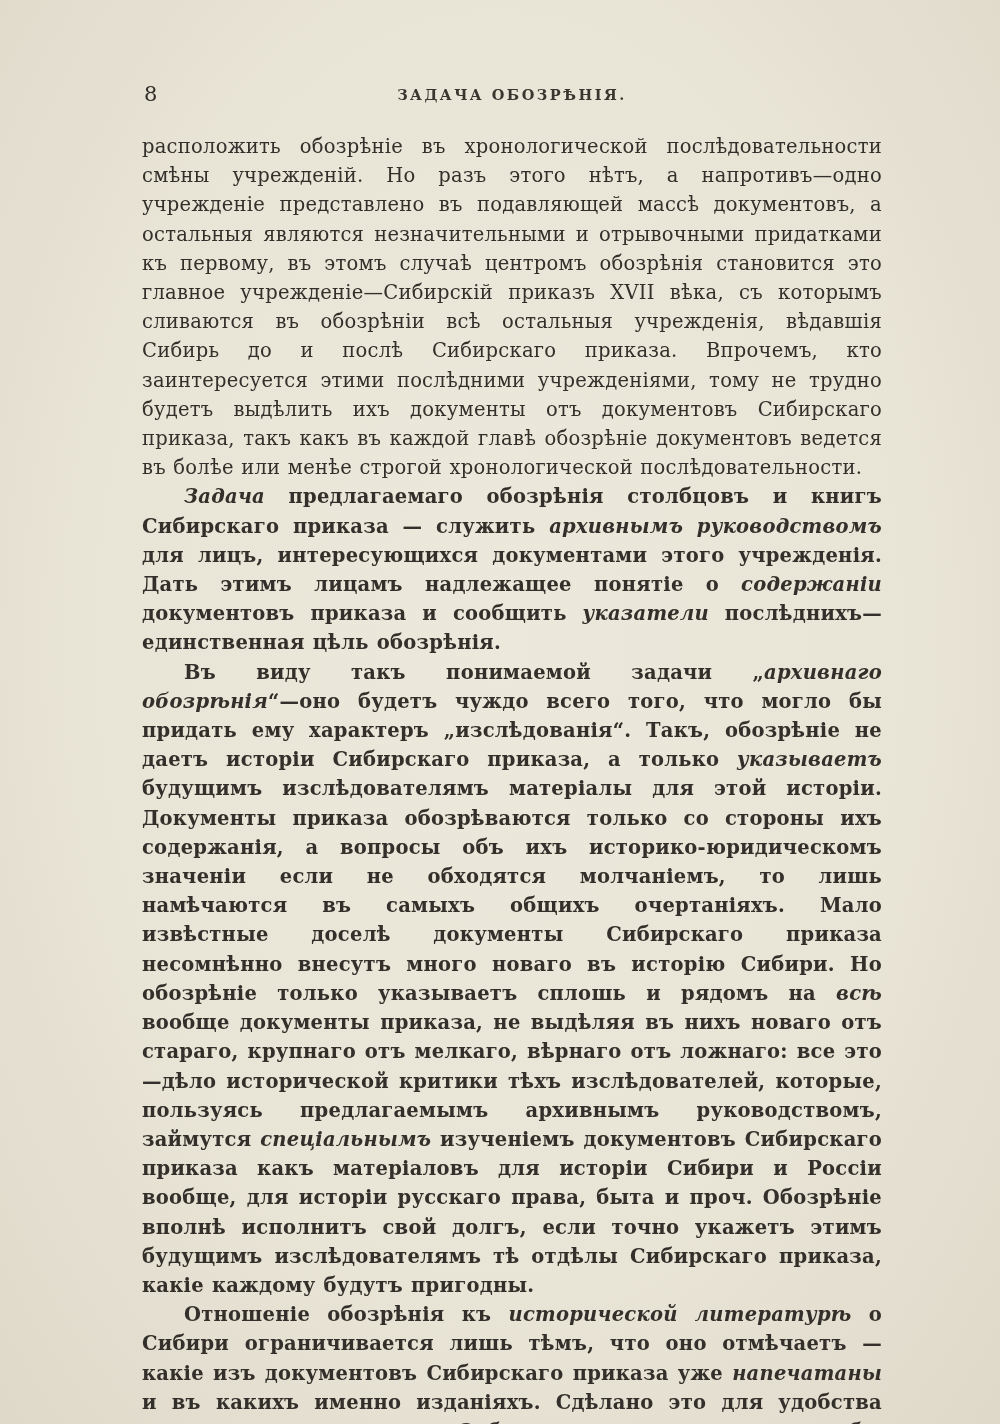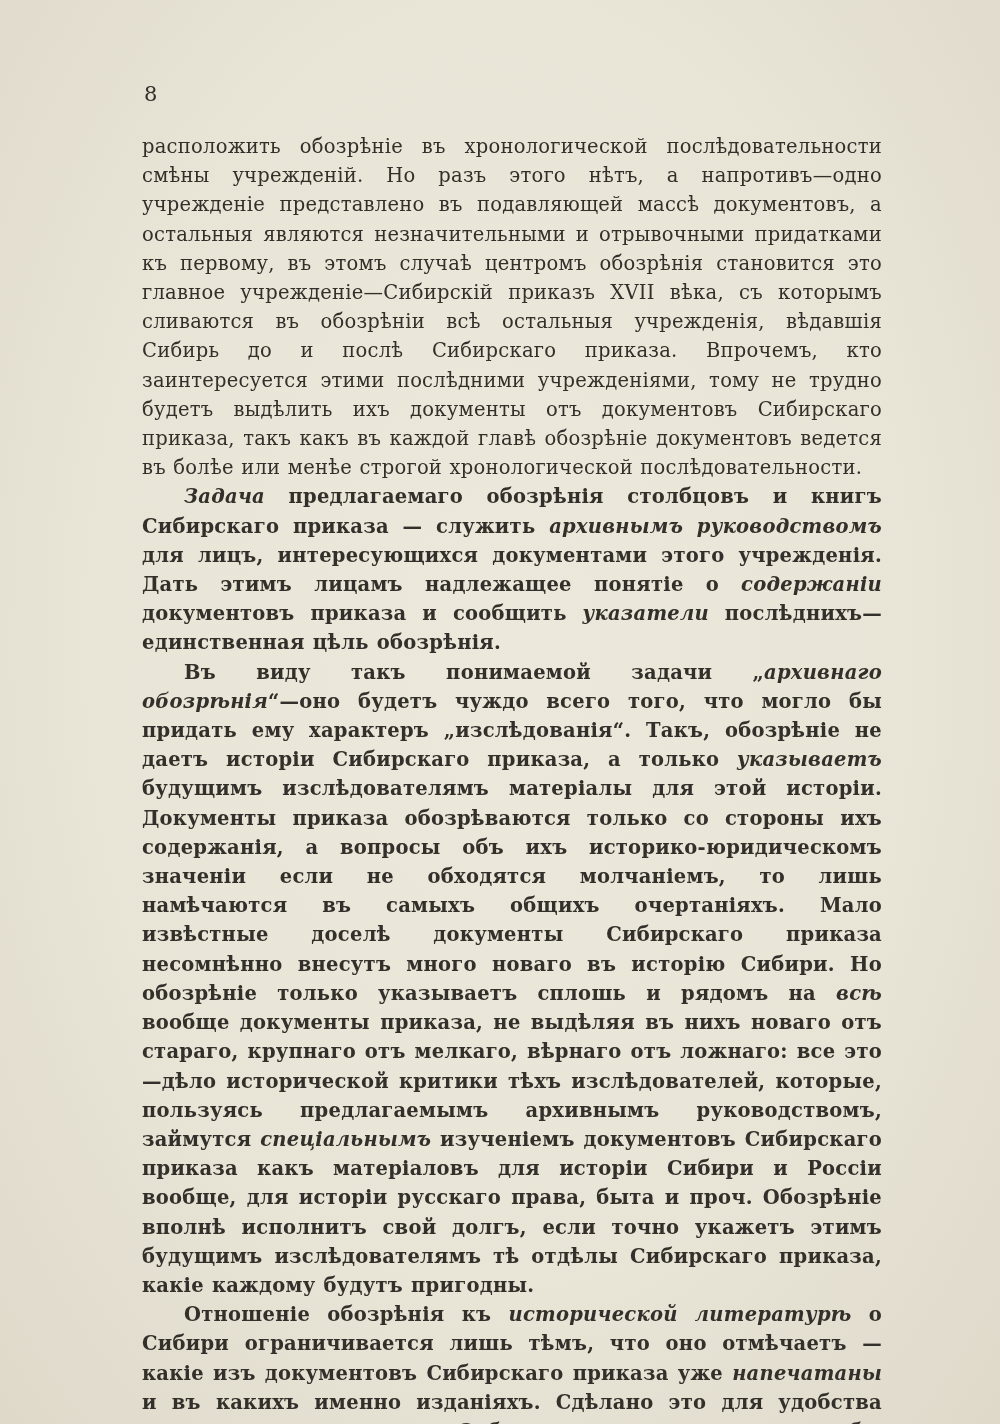--- a/index.html
+++ b/index.html
@@ -61,20 +61,21 @@
     font-style: italic;
   }
 </style>
 </head>
 <body>
 
 <div class="page">
   <div class="content">
     <div class="header">
       <span class="page-number">8</span>
+      <span class="running-title">ЗАДАЧА ОБОЗРѢНІЯ.</span>
     </div>
     <div class="body-text">
         <p class=""><span>расположить обозрѣніе въ хронологической послѣдовательности смѣны учрежденій. Но разъ этого нѣтъ, а напротивъ—одно учрежденіе представлено въ подавляющей массѣ документовъ, а остальныя являются незначительными и отрывочными придатками къ первому, въ этомъ случаѣ центромъ обозрѣнія становится это главное учрежденіе—Сибирскій приказъ XVII вѣка, съ которымъ сливаются въ обозрѣніи всѣ остальныя учрежденія, вѣдавшія Сибирь до и послѣ Сибирскаго приказа. Впрочемъ, кто заинтересуется этими послѣдними учрежденіями, тому не трудно будетъ выдѣлить ихъ документы отъ документовъ Сибирскаго приказа, такъ какъ въ каждой главѣ обозрѣніе документовъ ведется въ болѣе или менѣе строгой хронологической послѣдовательности.</span></p>
         <p class="indent"><span class="em">Задача</span><span> предлагаемаго обозрѣнія столбцовъ и книгъ Сибирскаго приказа — служить </span><span class="em">архивнымъ руководствомъ</span><span> для лицъ, интересующихся документами этого учрежденія. Дать этимъ лицамъ надлежащее понятіе о </span><span class="em">содержаніи</span><span> документовъ приказа и сообщить </span><span class="em">указатели</span><span> послѣднихъ—единственная цѣль обозрѣнія.</span></p>
         <p class="indent"><span>Въ виду такъ понимаемой задачи „</span><span class="em">архивнаго обозрѣнія</span><span>“—оно будетъ чуждо всего того, что могло бы придать ему характеръ „изслѣдованія“. Такъ, обозрѣніе не даетъ исторіи Сибирскаго приказа, а только </span><span class="em">указываетъ</span><span> будущимъ изслѣдователямъ матеріалы для этой исторіи. Документы приказа обозрѣваются только со стороны ихъ содержанія, а вопросы объ ихъ историко-юридическомъ значеніи если не обходятся молчаніемъ, то лишь намѣчаются въ самыхъ общихъ очертаніяхъ. Мало извѣстные доселѣ документы Сибирскаго приказа несомнѣнно внесутъ много новаго въ исторію Сибири. Но обозрѣніе только указываетъ сплошь и рядомъ на </span><span class="em">всѣ</span><span> вообще документы приказа, не выдѣляя въ нихъ новаго отъ стараго, крупнаго отъ мелкаго, вѣрнаго отъ ложнаго: все это—дѣло исторической критики тѣхъ изслѣдователей, которые, пользуясь предлагаемымъ архивнымъ руководствомъ, займутся </span><span class="em">спеціальнымъ</span><span> изученіемъ документовъ Сибирскаго приказа какъ матеріаловъ для исторіи Сибири и Россіи вообще, для исторіи русскаго права, быта и проч. Обозрѣніе вполнѣ исполнитъ свой долгъ, если точно укажетъ этимъ будущимъ изслѣдователямъ тѣ отдѣлы Сибирскаго приказа, какіе каждому будутъ пригодны.</span></p>
         <p class="indent"><span>Отношеніе обозрѣнія къ </span><span class="em">исторической литературѣ</span><span> о Сибири ограничивается лишь тѣмъ, что оно отмѣчаетъ — какіе изъ документовъ Сибирскаго приказа уже </span><span class="em">напечатаны</span><span> и въ какихъ именно изданіяхъ. Сдѣлано это для удобства лицъ, занимающихся Сибирскимъ приказомъ, чтобы избавить ихъ отъ повторенія того, что уже извѣ-</span></p>
       </div>
   </div>
 </div>
 

